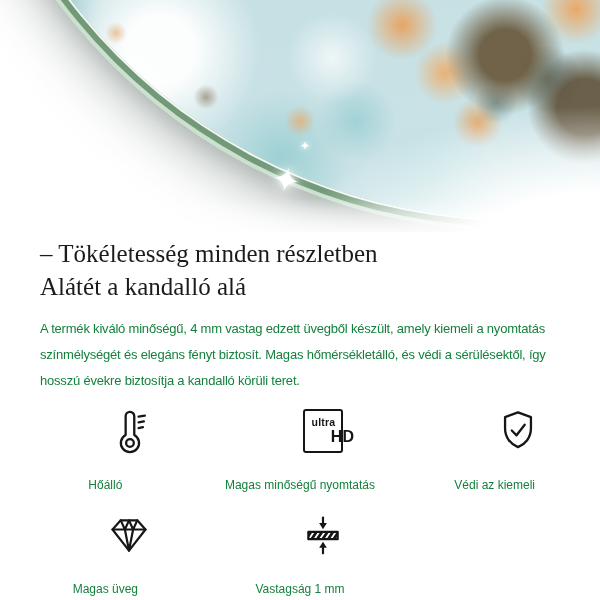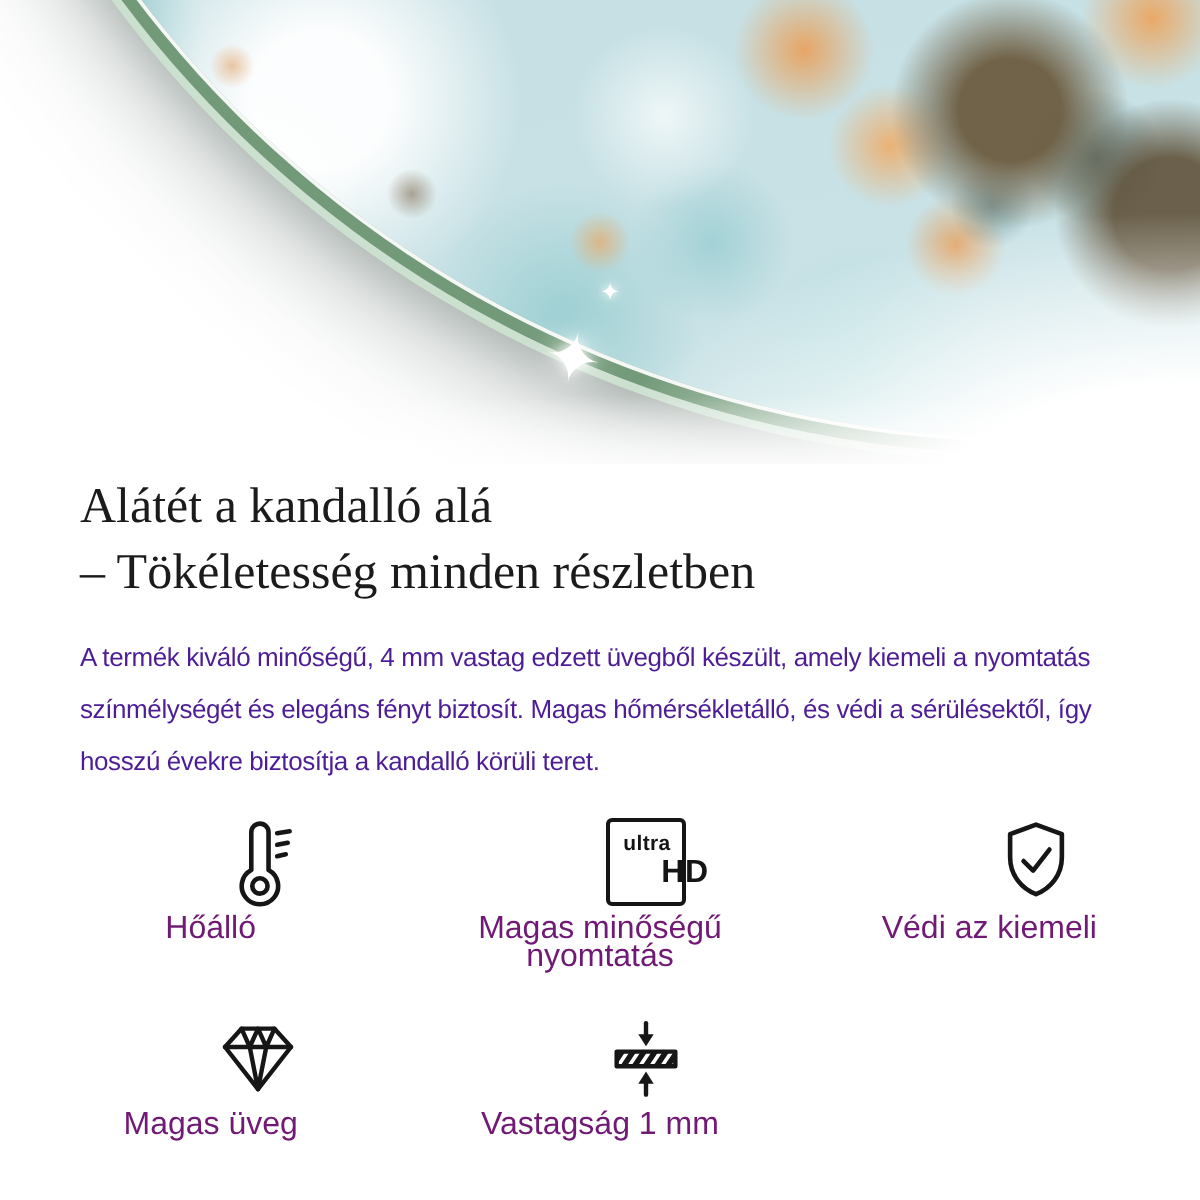--- a/index.html
+++ b/index.html
@@ -49,28 +49,28 @@
           text-shadow: 0 0 6px #fff, 0 0 14px rgba(255,255,255,.95), 0 0 26px rgba(255,255,255,.7); }
   .sparkle-small { position:absolute; left:300px; top:140px; font-size:12px; color:#fff; line-height:1;
           text-shadow: 0 0 5px #fff, 0 0 10px rgba(255,255,255,.8); }
 
   
   .title { margin:5px 40px 0; font-family:"Liberation Serif", serif; font-weight:400;
            font-size:25px; line-height:33px; color:#1b1b1b; }
   .title span { display:block; }
 
   .desc { margin:13px 40px 0; width:516px; font-size:13px; line-height:26px;
-          letter-spacing:-0.2px; color:#4c1d95; }
+          letter-spacing:-0.2px; color:#15803d; }
 
   
   .features { display:grid; grid-template-columns:repeat(3,1fr); row-gap:20px;
               margin:14px 8px 0; }
   .feature { display:flex; flex-direction:column; align-items:center; }
   .feature .icn { height:46px; display:flex; align-items:center; justify-content:center; color:#161616;padding-left:47px; }
-  .feature .lbl { margin-top:4px; font-size:16px; line-height:14px; color:#701a75; text-align:center; }
+  .feature .lbl { margin-top:24px; font-size:12px; line-height:14px; color:#15803d; text-align:center; }
 
   svg { display:block; }
   .stroke { fill:none; stroke:currentColor; stroke-width:2.4; stroke-linecap:round; stroke-linejoin:round; }
   .fill   { fill:currentColor; stroke:none; }
 
   .hd-box { width:40px; height:44px; border:2.5px solid #151515; border-radius:3px;
             display:flex; flex-direction:column; align-items:center; justify-content:center;
             color:#151515; }
   .hd-box .ultra { font-size:10.5px; font-weight:700; line-height:11px; letter-spacing:.2px; }
   .hd-box .hd    { font-size:16px;  font-weight:800; line-height:17px; letter-spacing:.3px;margin-left:38px; }
@@ -82,22 +82,22 @@
   <div class="disc">
     <div class="disc-art"></div>
   </div>
   <div class="hero-fade-right"></div>
   <div class="hero-fade-bottom"></div>
   <div class="sparkle">✦</div>
   <div class="sparkle-small">✦</div>
 </div>
 
 <h1 class="title">
+  <span>– Tökéletesség minden részletben</span>
   <span>Alátét a kandalló alá</span>
-  <span>– Tökéletesség minden részletben</span>
 </h1>
 
 <p class="desc">A termék kiváló minőségű, 4 mm vastag edzett üvegből készült, amely kiemeli a nyomtatás színmélységét és elegáns fényt biztosít. Magas hőmérsékletálló, és védi a sérülésektől, így hosszú évekre biztosítja a kandalló körüli teret.</p>
 
 <div class="features">
 
   <div class="feature">
     <div class="icn">
       <svg width="46" height="46" viewBox="0 0 48 48">
         <path class="stroke" d="M20.5 28.2 V8.5 a4.5 4.5 0 0 1 9 0 V28.2 a9.5 9.5 0 1 1 -9 0 Z"></path>

